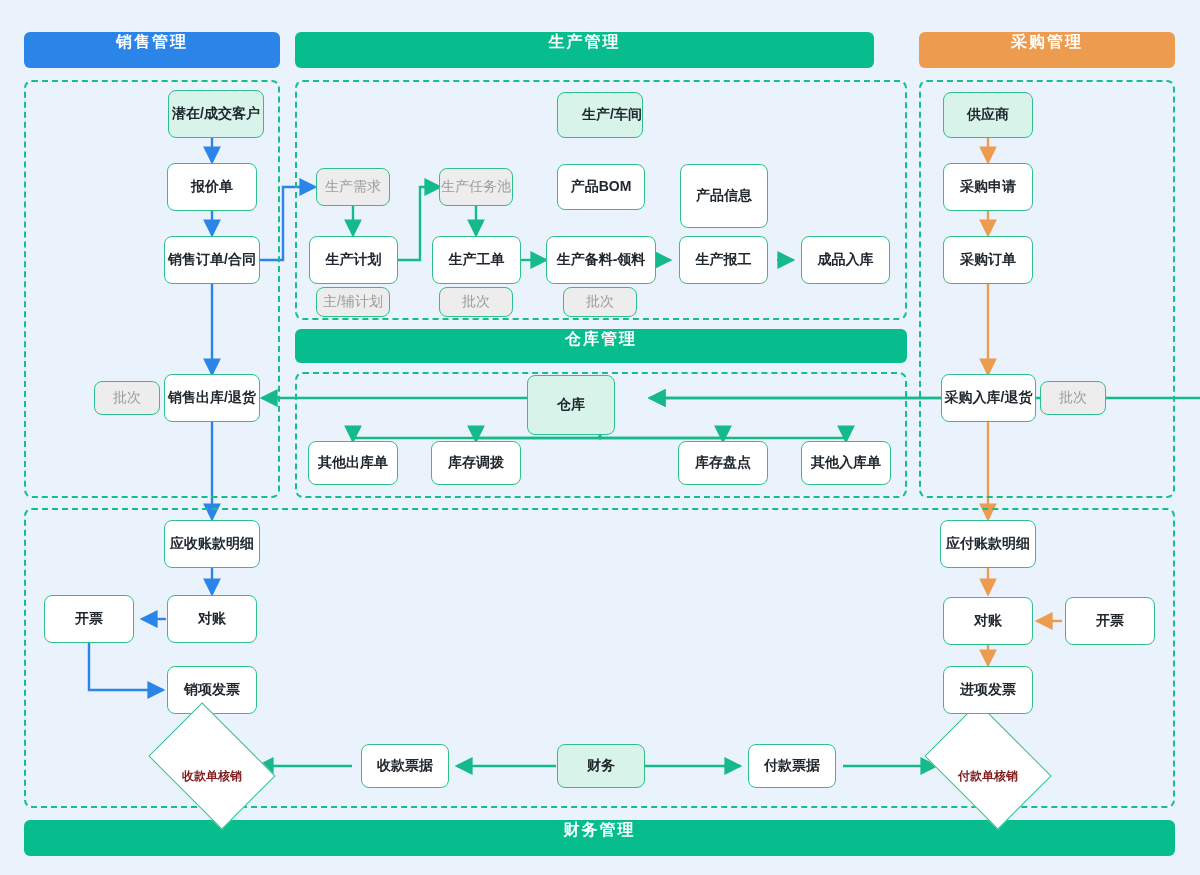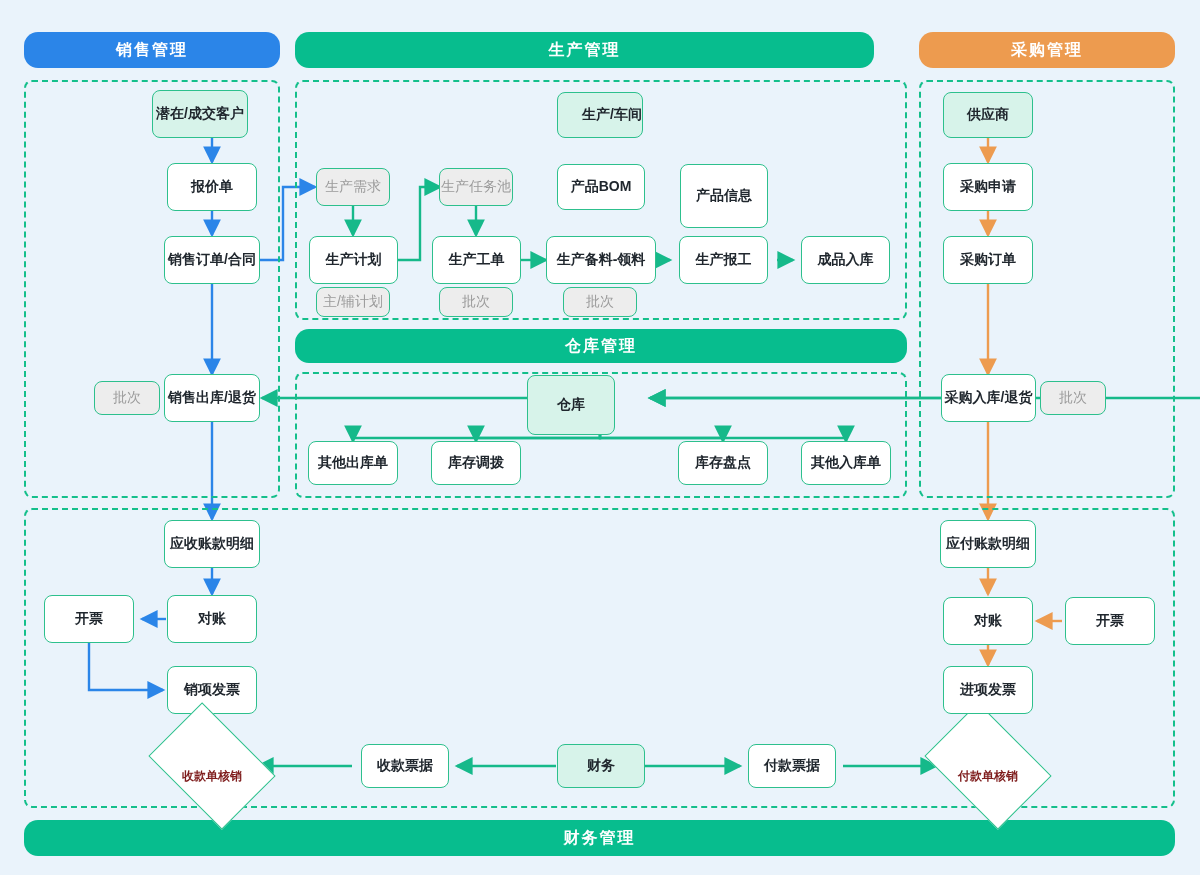--- a/index.html
+++ b/index.html
@@ -11,23 +11,22 @@
   #stage {
     position: relative;
     width: 1200px;
     height: 875px;
     background: #eaf3fb;
     overflow: hidden;
   }
   
   .band {
     position: absolute;
-    border-radius: 14px;
+    border-radius: 6px;
     display: flex;
-    align-items: center;
     justify-content: center;
     color: #ffffff;
     font-size: 16px;
     font-weight: bold;
     letter-spacing: 2px;
   }
   
   .group {
     position: absolute;
     border: 2px dashed #14bf8b;
@@ -168,21 +167,21 @@
   <div class="band" style="left:24px; top:820px; width:1151px; height:36px; background:#07bd8e;">
     <span>财务管理</span>
   </div>
 
   <div class="group" style="left:24px;  top:80px;  width:256px;  height:418px;"></div>
   <div class="group" style="left:295px; top:80px;  width:612px;  height:240px;"></div>
   <div class="group" style="left:919px; top:80px;  width:256px;  height:418px;"></div>
   <div class="group" style="left:295px; top:372px; width:612px;  height:126px;"></div>
   <div class="group" style="left:24px;  top:508px; width:1151px; height:300px;"></div>
 
-  <div class="node accent" style="left:152px; top:90px; width:96px; height:48px;align-items:center;">
+  <div class="node accent" style="left:168px; top:90px; width:96px; height:48px;align-items:center;">
     <span>潜在/成交客户</span>
   </div>
   <div class="node" style="left:167px; top:163px; width:90px; height:48px;">
     <span>报价单</span>
   </div>
   <div class="node" style="left:164px; top:236px; width:96px; height:48px;">
     <span>销售订单/合同</span>
   </div>
   <div class="node" style="left:164px; top:374px; width:96px; height:48px;">
     <span>销售出库/退货</span>

